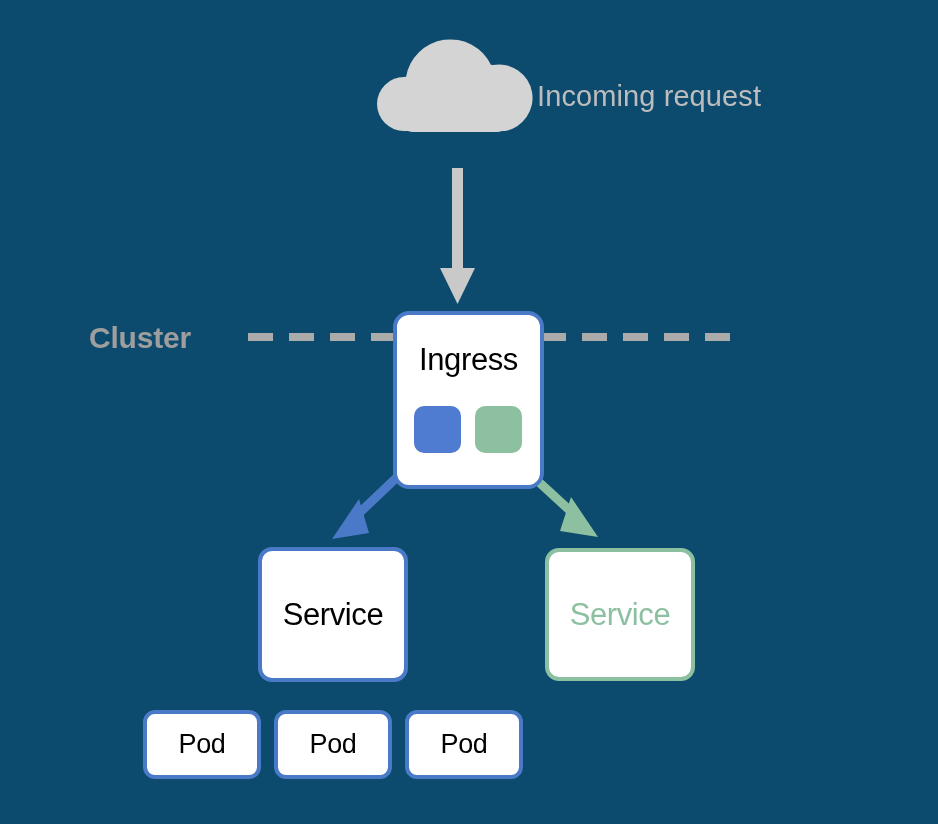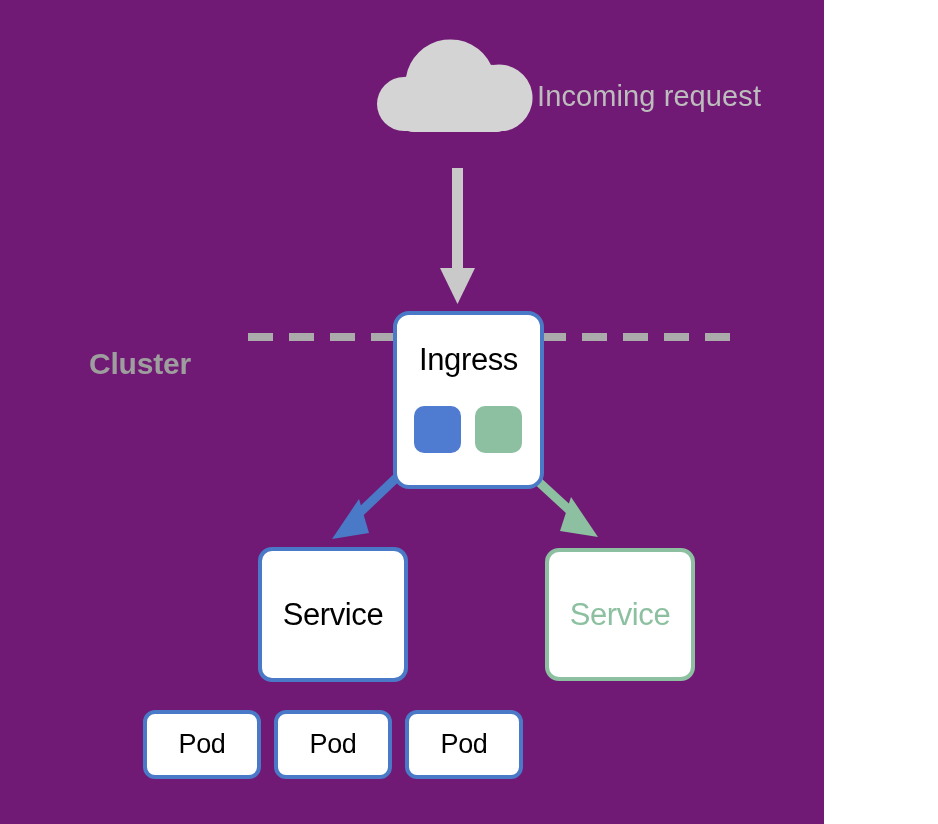--- a/index.html
+++ b/index.html
@@ -5,23 +5,23 @@
   html, body {
     margin: 0;
     padding: 0;
     background: #ffffff;
   }
   body {
     font-family: "Liberation Sans", sans-serif;
   }
   #canvas {
     position: relative;
-    width: 824px;
+    width: 938px;
     height: 824px;
-    background: #701a75;
+    background: #0c4a6e;
     overflow: hidden;
   }
   .svg-layer {
     position: absolute;
     left: 0;
     top: 0;
     width: 938px;
     height: 824px;
   }
   .node-box {
@@ -55,21 +55,20 @@
   
   #cluster-label {
     position: absolute;
     left: 89px;
     top: 321px;
     font-size: 30px;
     font-weight: bold;
     color: #9e9e9e;
     letter-spacing: -0.2px;
     white-space: nowrap;
-    margin-top: 26px;
   }
 
   
   #ingress-box {
     left: 393px;
     top: 311px;
     width: 151px;
     height: 178px;
     border: 4px solid #4a7ac7;
     border-radius: 16px;

